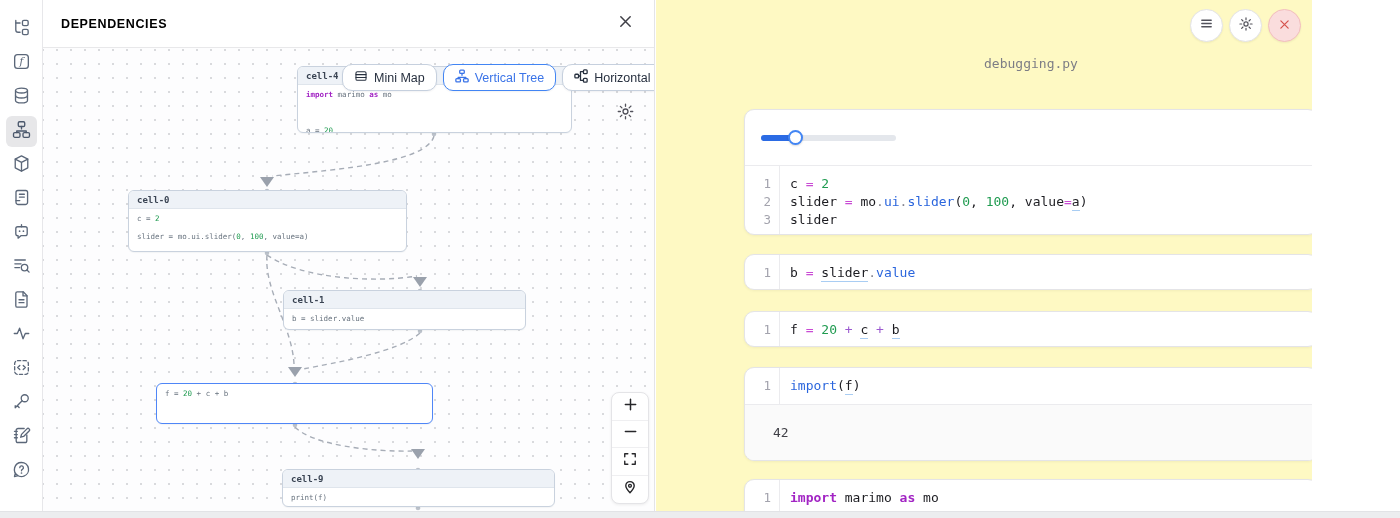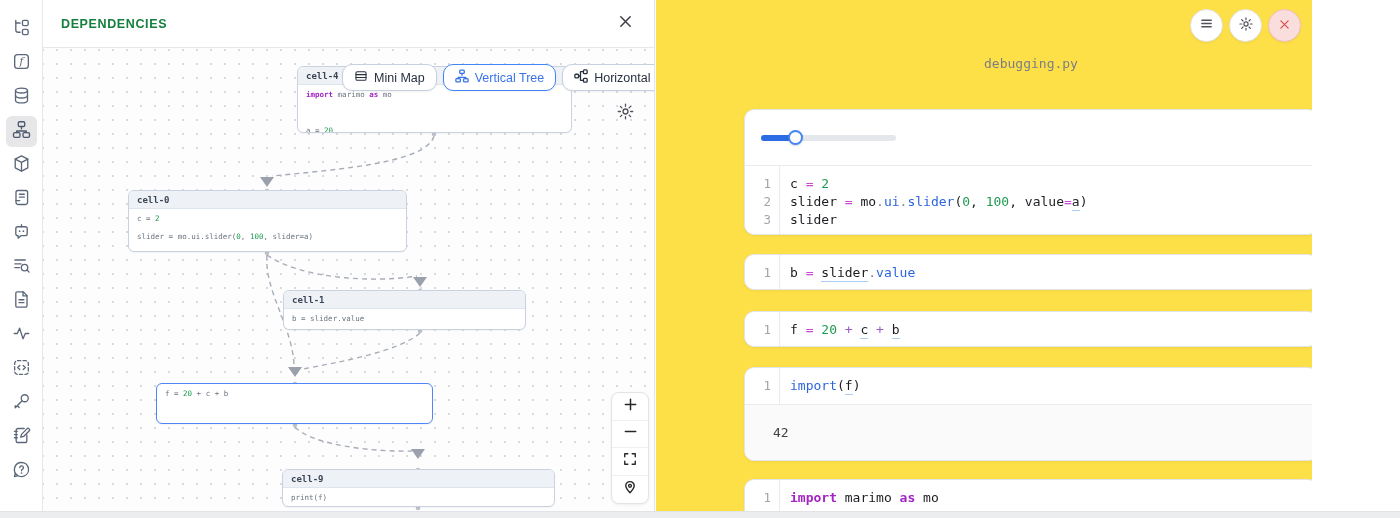--- a/index.html
+++ b/index.html
@@ -13,21 +13,21 @@
   .rail-btn { width:31px; height:31px; border-radius:6px; display:flex; align-items:center;
     justify-content:center; color:#5b6779; }
   .rail-btn.active { background:#e7e7e9; color:#4b586c; }
   .rail-btn svg { stroke:currentColor; fill:none; stroke-width:1.4; stroke-linecap:round; stroke-linejoin:round; }
 
   
   .deps { position:absolute; left:43px; top:0; width:612px; height:518px; background:#fdfdfe;
     border-right:1px solid #e4e4e7; }
   .deps-header { height:48px; border-bottom:1px solid #e8e8ea; display:flex; align-items:center;
     padding:0 18px; background:#fff; }
-  .deps-title { font-size:12.5px; font-weight:bold; letter-spacing:.05em; color:#15803d; }
+  .deps-title { font-size:12.5px; font-weight:bold; letter-spacing:.05em; color:#000000; }
   .deps-close { margin-left:auto; width:22px; height:22px; display:flex; align-items:center;
     justify-content:center; color:#3f3f46; cursor:pointer; }
   .graph { position:relative; height:470px; overflow:hidden;
     background-image:radial-gradient(#d9dadd 1.1px, transparent 1.2px);
     background-size:14px 14px; background-position:7px 9px; }
   .edges { position:absolute; left:0; top:0; }
   .edges path { fill:none; stroke:#a7adb7; stroke-width:1.4; stroke-dasharray:5 4; }
   .edges .arrow { fill:#9aa1ac; stroke:none; }
   .edges .handle { fill:#bcc2cb; stroke:none; }
 
@@ -50,21 +50,21 @@
 
   .zoomctl { position:absolute; left:568px; top:344px; width:38px; background:#fff;
     border:1px solid #e4e4e7; border-radius:8px; box-shadow:0 1px 3px rgba(0,0,0,.07);
     display:flex; flex-direction:column; overflow:hidden; }
   .zbtn { height:27.5px; display:flex; align-items:center; justify-content:center; color:#27272a;
     border-bottom:1px solid #efeff1; cursor:pointer; font-size:16px; }
   .zbtn:last-child { border-bottom:none; }
   .zbtn svg { stroke:currentColor; fill:none; stroke-width:1.6; stroke-linecap:round; stroke-linejoin:round; }
 
   
-  .nb { position:absolute; left:656px; top:0; width:656px; height:518px; background:#fde047; overflow:hidden; }
+  .nb { position:absolute; left:656px; top:0; width:656px; height:518px; background:#fef9c3; overflow:hidden; }
   .topbtns { position:absolute; top:9px; right:11px; display:flex; gap:6px; z-index:6; }
   .circle-btn { width:33px; height:33px; border-radius:50%; background:#fff; border:1px solid #e4e4e7;
     box-shadow:0 1px 2px rgba(0,0,0,.06); display:flex; align-items:center; justify-content:center;
     color:#52525b; cursor:pointer; }
   .circle-btn svg { stroke:currentColor; fill:none; stroke-width:1.5; stroke-linecap:round; stroke-linejoin:round; }
   .circle-btn.danger { background:#fadddd; border-color:#f3bebe; color:#d5524c; }
 
   .filename { position:absolute; top:56px; left:88px; width:574px; text-align:center;
     font-family:"DejaVu Sans Mono", monospace; font-size:13px; color:#7d7d85; }
 
@@ -243,21 +243,21 @@
       <circle class="handle" cx="375" cy="422" r="2.3"></circle>
       <circle class="handle" cx="375" cy="460" r="2.3"></circle>
     </svg>
 
     <div class="gnode" style="left:254px; top:18px; width:275px; height:67px;">
       <div class="nhead">cell-4</div>
       <div class="nbody"><div class="cl"><span class="tk-kw">import</span><span class="tk-g"> marimo </span><span class="tk-kw">as</span><span class="tk-g"> mo</span></div><div class="cl">&nbsp;</div><div class="cl"><span class="tk-g">a = </span><span class="tk-num">20</span></div></div>
     </div>
     <div class="gnode" style="left:85px; top:142px; width:279px; height:62px;">
       <div class="nhead">cell-0</div>
-      <div class="nbody"><div class="cl"><span class="tk-g">c = </span><span class="tk-num">2</span></div><div class="cl"><span class="tk-g">slider = mo.ui.slider(</span><span class="tk-num">0</span><span class="tk-g">, </span><span class="tk-num">100</span><span class="tk-g">, slider=a)</span></div><div class="cl"><span class="tk-g">slider</span></div></div>
+      <div class="nbody"><div class="cl"><span class="tk-g">c = </span><span class="tk-num">2</span></div><div class="cl"><span class="tk-g">slider = mo.ui.slider(</span><span class="tk-num">0</span><span class="tk-g">, </span><span class="tk-num">100</span><span class="tk-g">, value=a)</span></div><div class="cl"><span class="tk-g">slider</span></div></div>
     </div>
     <div class="gnode" style="left:240px; top:242px; width:243px; height:40px;">
       <div class="nhead">cell-1</div>
       <div class="nbody"><div class="cl"><span class="tk-g">b = slider.value</span></div></div>
     </div>
     <div class="gnode selected" style="left:113px; top:335px; width:277px; height:41px;">
       <div class="nbody"><div class="cl"><span class="tk-g">f = </span><span class="tk-num">20</span><span class="tk-g"> + c + b</span></div></div>
     </div>
     <div class="gnode" style="left:239px; top:421px; width:273px; height:38px;">
       <div class="nhead">cell-9</div>

